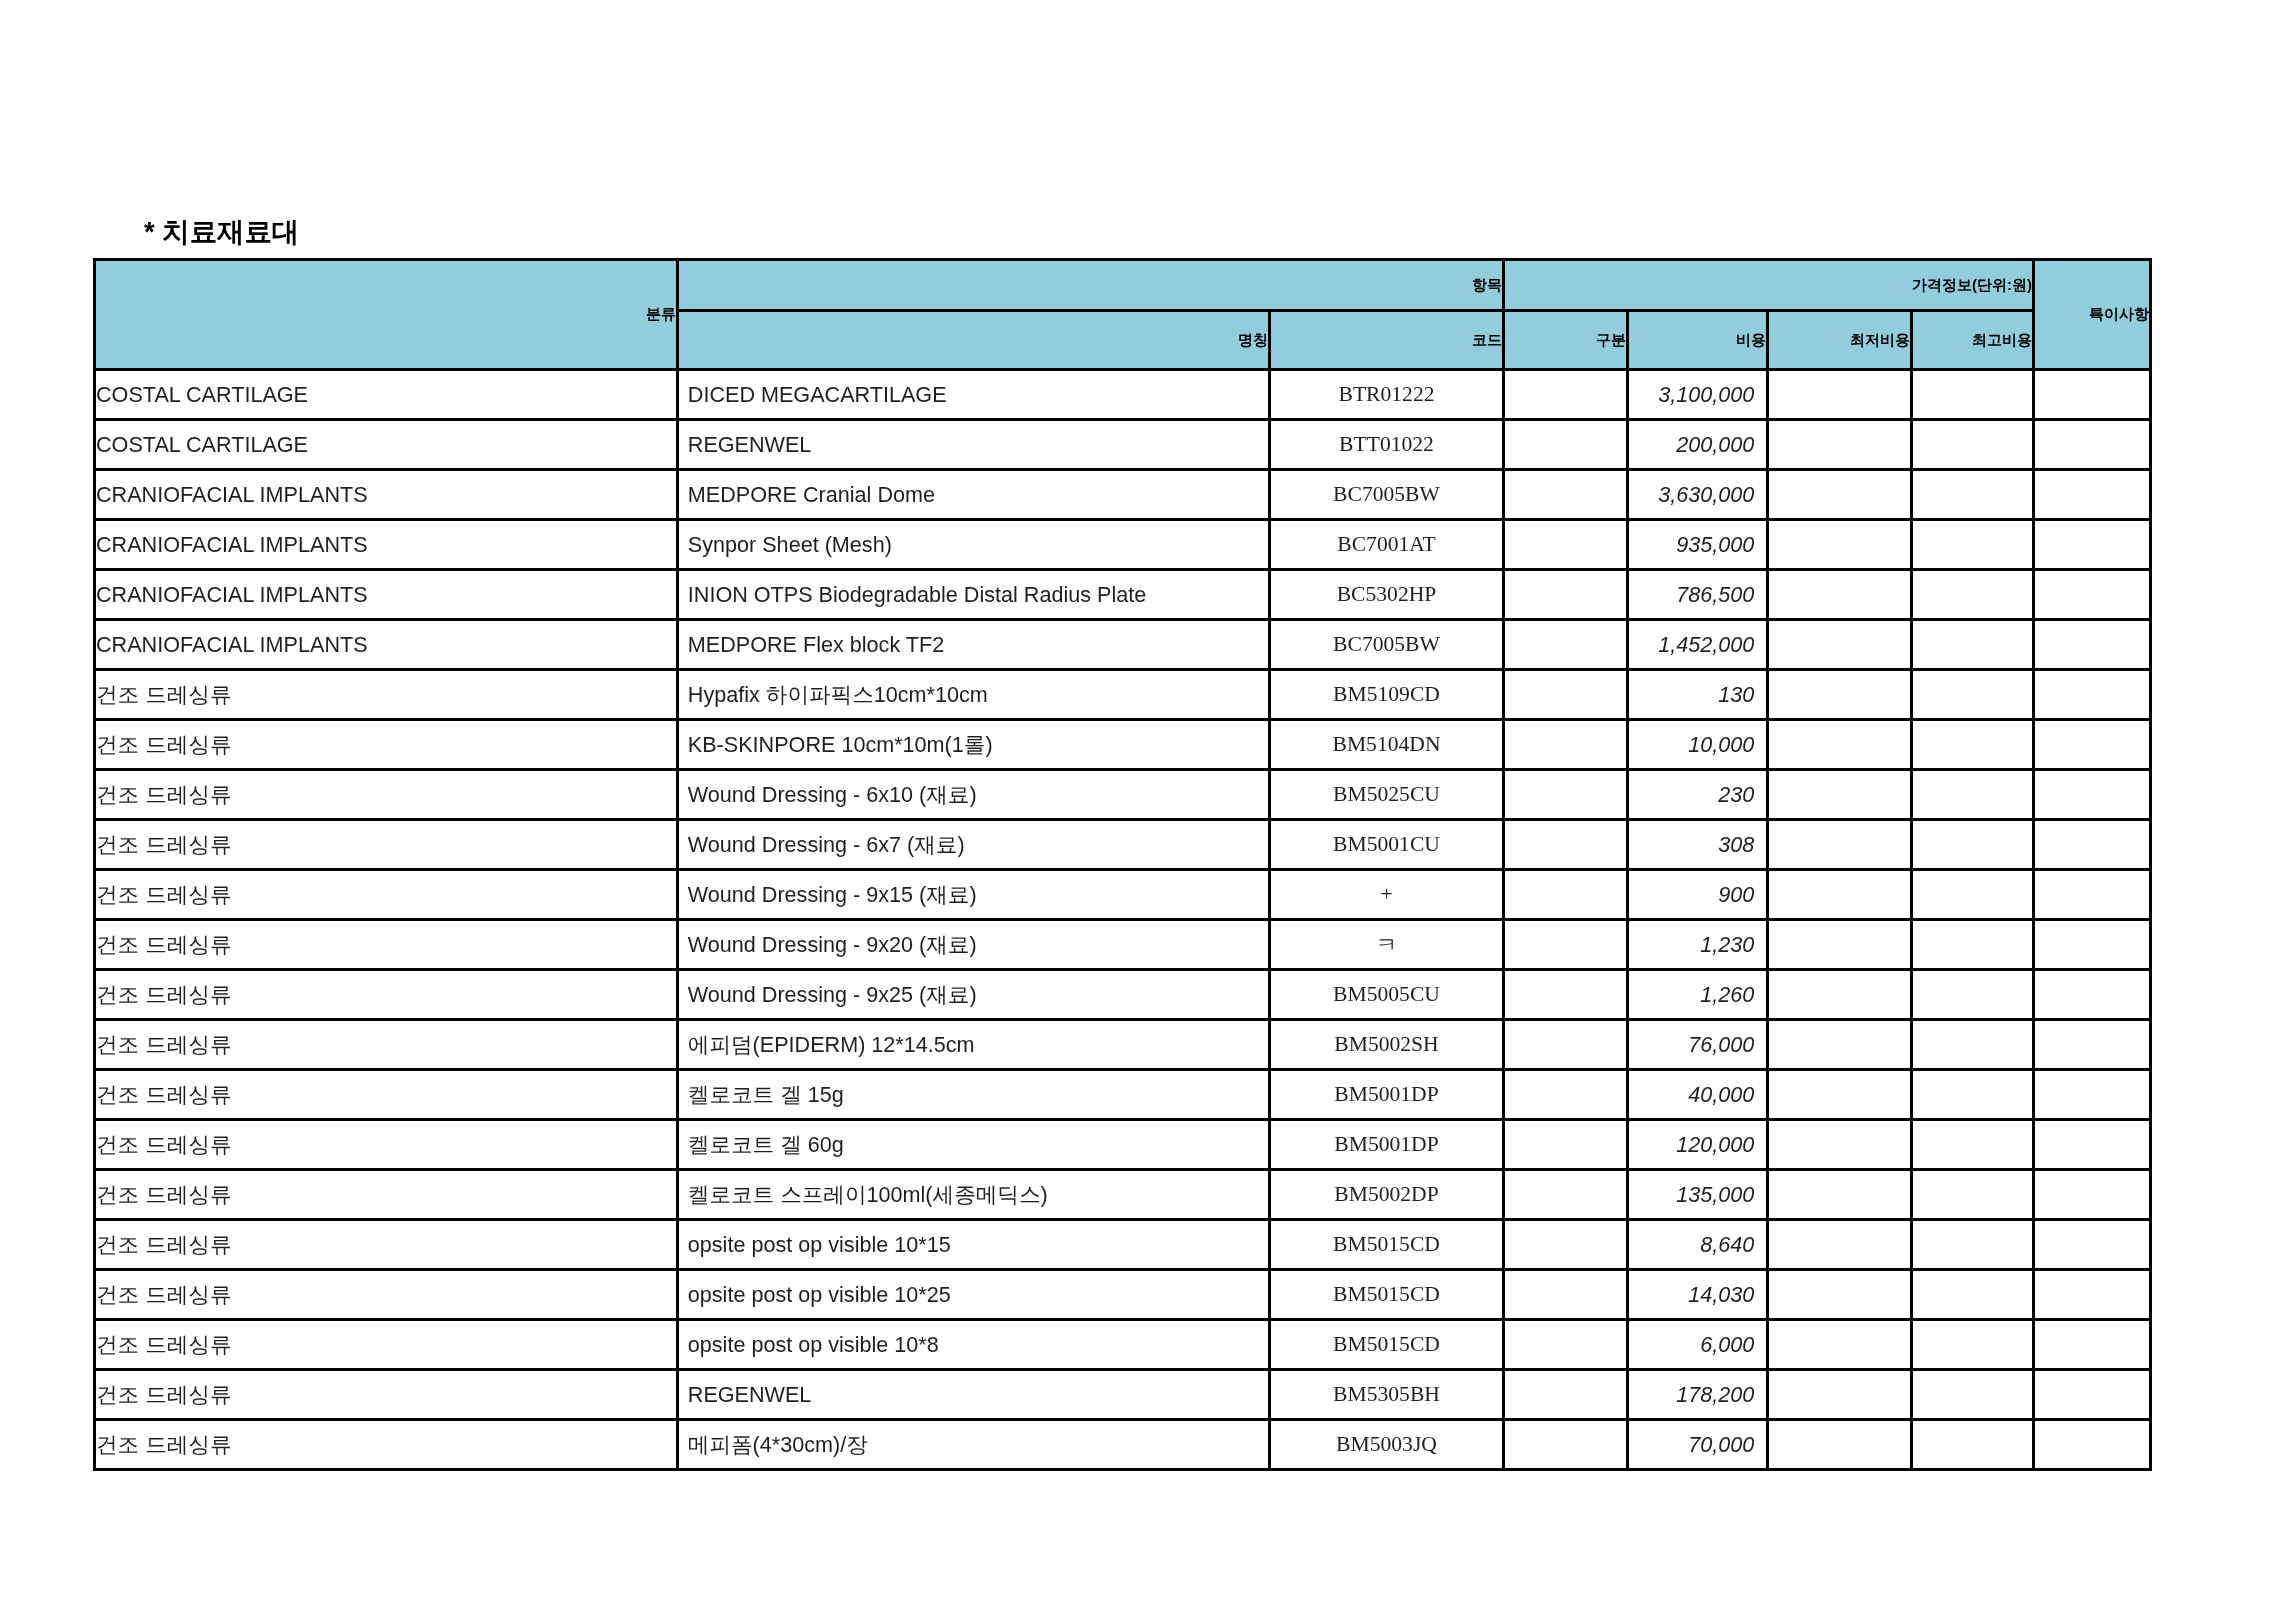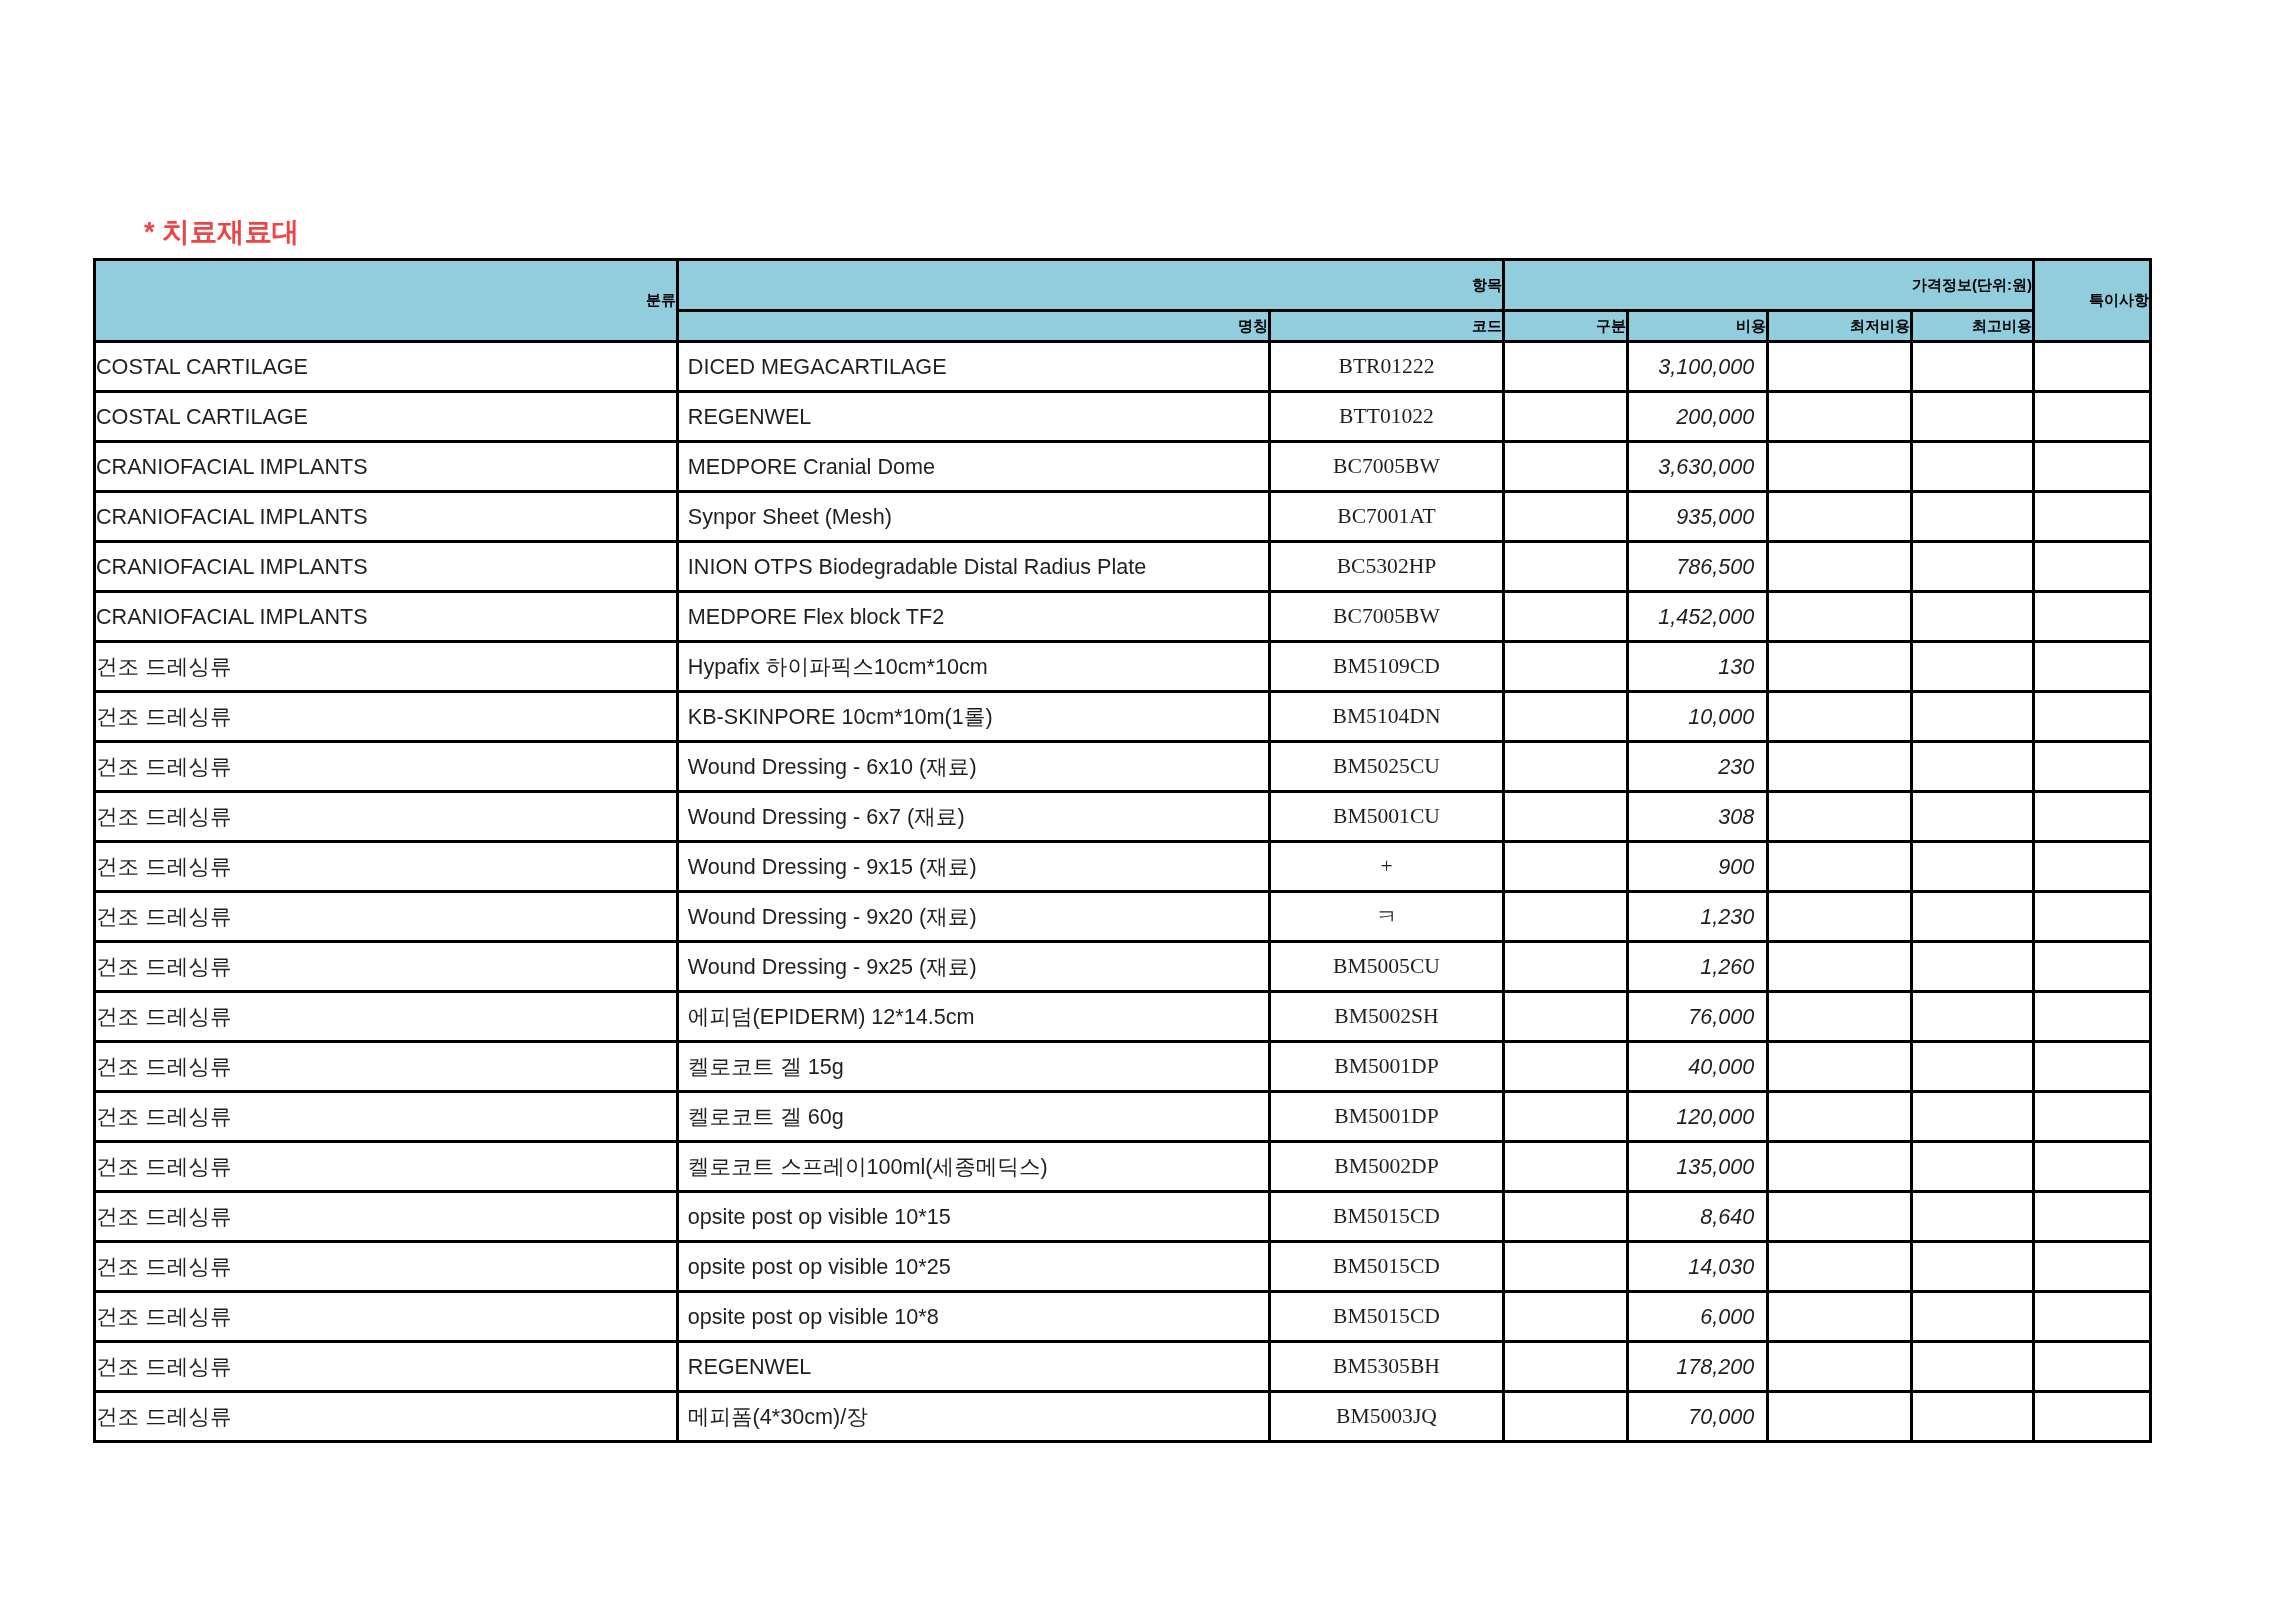--- a/index.html
+++ b/index.html
@@ -5,41 +5,41 @@
   :root { --header-bg: #92cdde; --border-c: #000000; --text-c: #1f1f1f; }
   * { margin: 0; padding: 0; box-sizing: border-box; }
   html, body { background: #ffffff; }
   body {
     width: 2293px; height: 1621px; position: relative;
     font-family: "Liberation Sans", "DejaVu Sans", sans-serif;
     color: var(--text-c);
   }
   .doc-title {
     position: absolute; left: 144px; top: 214px;
-    font-size: 27.4px; font-weight: bold; color: #ef4444;
+    font-size: 27.4px; font-weight: bold; color: #000000;
     white-space: nowrap;
   }
   .price-table {
     position: absolute; left: 93px; top: 258px;
     border-collapse: collapse; table-layout: fixed;
     width: 2056px;
   }
   .price-table th, .price-table td {
     border: 3.9px solid var(--border-c);
     overflow: hidden; white-space: nowrap;
     vertical-align: middle;
   }
   .price-table th {
     background: var(--header-bg);
     font-size: 15px; font-weight: bold; color: #000000;
     text-align: right;
   }
   .price-table td { font-size: 21.6px; height: 50px; background: #ffffff; }
   tr.hdr-row-1 { height: 51px; }
-  tr.hdr-row-2 { height: 31px; padding-left: 44px; }
+  tr.hdr-row-2 { height: 59px; padding-left: 44px; }
   .col-category { }
   .col-name { text-align: left; padding-left: 8.8px; }
   .col-code { text-align: center; font-family: Liberation Serif, serif; }
   .col-division { text-align: center; }
   .col-cost { text-align: right; padding-right: 11.8px; font-style: italic; }
   .col-min, .col-max, .col-notes { text-align: center; }
 </style>
 </head>
 <body>
 

